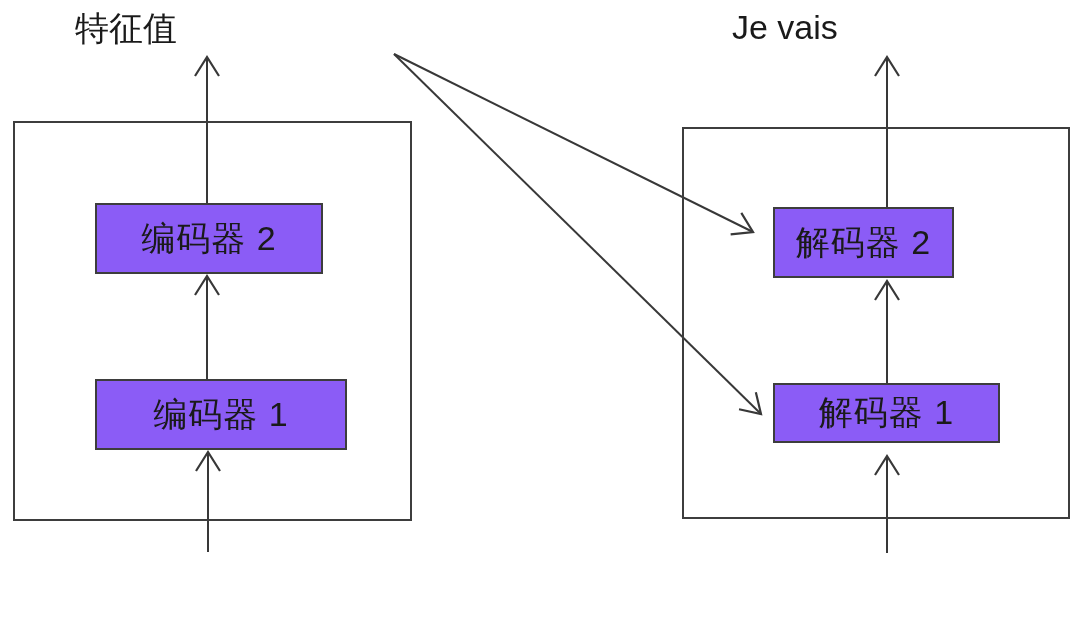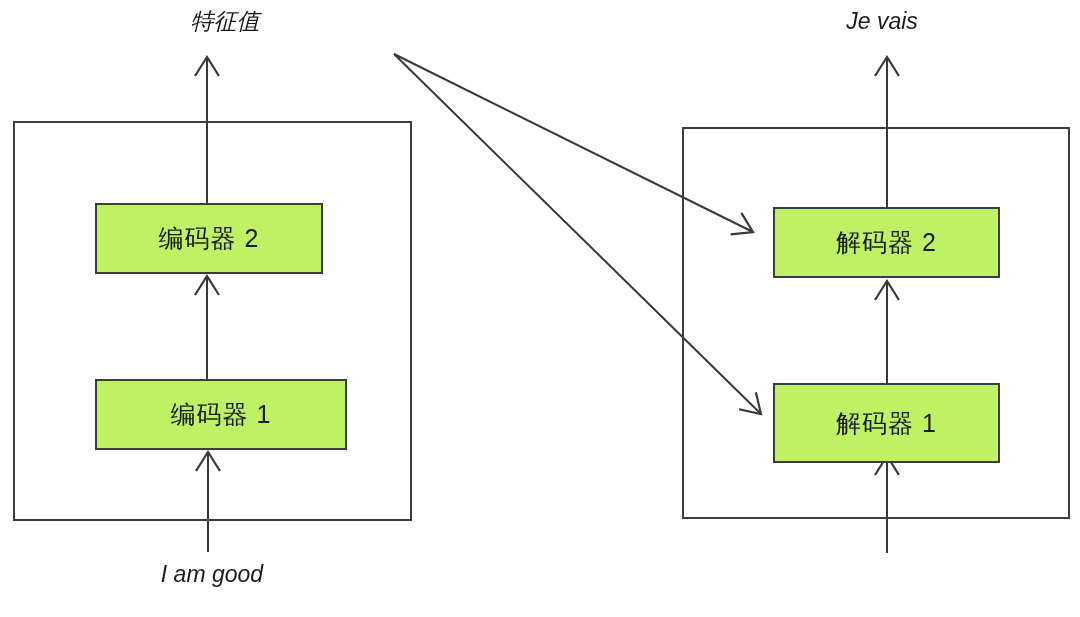--- a/index.html
+++ b/index.html
@@ -26,41 +26,40 @@
     position: absolute;
     border: 2px solid #3d3d3d;
     background: transparent;
     box-sizing: border-box;
   }
   .outer-box.left  { left: 13px;  top: 121px; width: 399px; height: 400px; }
   .outer-box.right { left: 682px; top: 127px; width: 388px; height: 392px; }
   .block {
     position: absolute;
     border: 2px solid #3d3d3d;
-    background: #bef264;
+    background: #8b5cf6;
     box-sizing: border-box;
     display: flex;
     align-items: center;
     justify-content: center;
-    font-size: 25px;
+    font-size: 34px;
     color: #1a1a1a;
     letter-spacing: 1px;
   }
   .block.enc2 { left: 95px;  top: 203px; width: 228px; height: 71px; }
   .block.enc1 { left: 95px;  top: 379px; width: 252px; height: 71px; }
-  .block.dec2 { left: 773px; top: 207px; width: 227px; height: 71px; }
-  .block.dec1 { left: 773px; top: 383px; width: 227px; height: 80px; }
+  .block.dec2 { left: 773px; top: 207px; width: 181px; height: 71px; }
+  .block.dec1 { left: 773px; top: 383px; width: 227px; height: 60px; }
   .io-label {
     position: absolute;
     width: 300px;
-    text-align: center;
-    font-size: 23px;
+    text-align: left;
+    font-size: 34px;
     color: #1a1a1a;
     white-space: nowrap;
-    font-style: italic;
   }
   .io-label.enc-out { left: 75px;  top: 6px;   }
   .io-label.dec-out { left: 732px; top: 8px;   }
   .io-label.enc-in  { left: 62px;  top: 561px; }
   .io-label.dec-in  { left: 688px; top: 564px; }
 </style>
 </head>
 <body>
 
 <div class="canvas">
@@ -85,21 +84,20 @@
   </svg>
 
   <div class="outer-box left"></div>
   <div class="block enc2">
     <span>编码器 2</span>
   </div>
   <div class="block enc1">
     <span>编码器 1</span>
   </div>
   <div class="io-label enc-out">特征值</div>
-  <div class="io-label enc-in">I am good</div>
 
   <div class="outer-box right"></div>
   <div class="block dec2">
     <span>解码器 2</span>
   </div>
   <div class="block dec1">
     <span>解码器 1</span>
   </div>
   <div class="io-label dec-out">Je vais</div>
 

